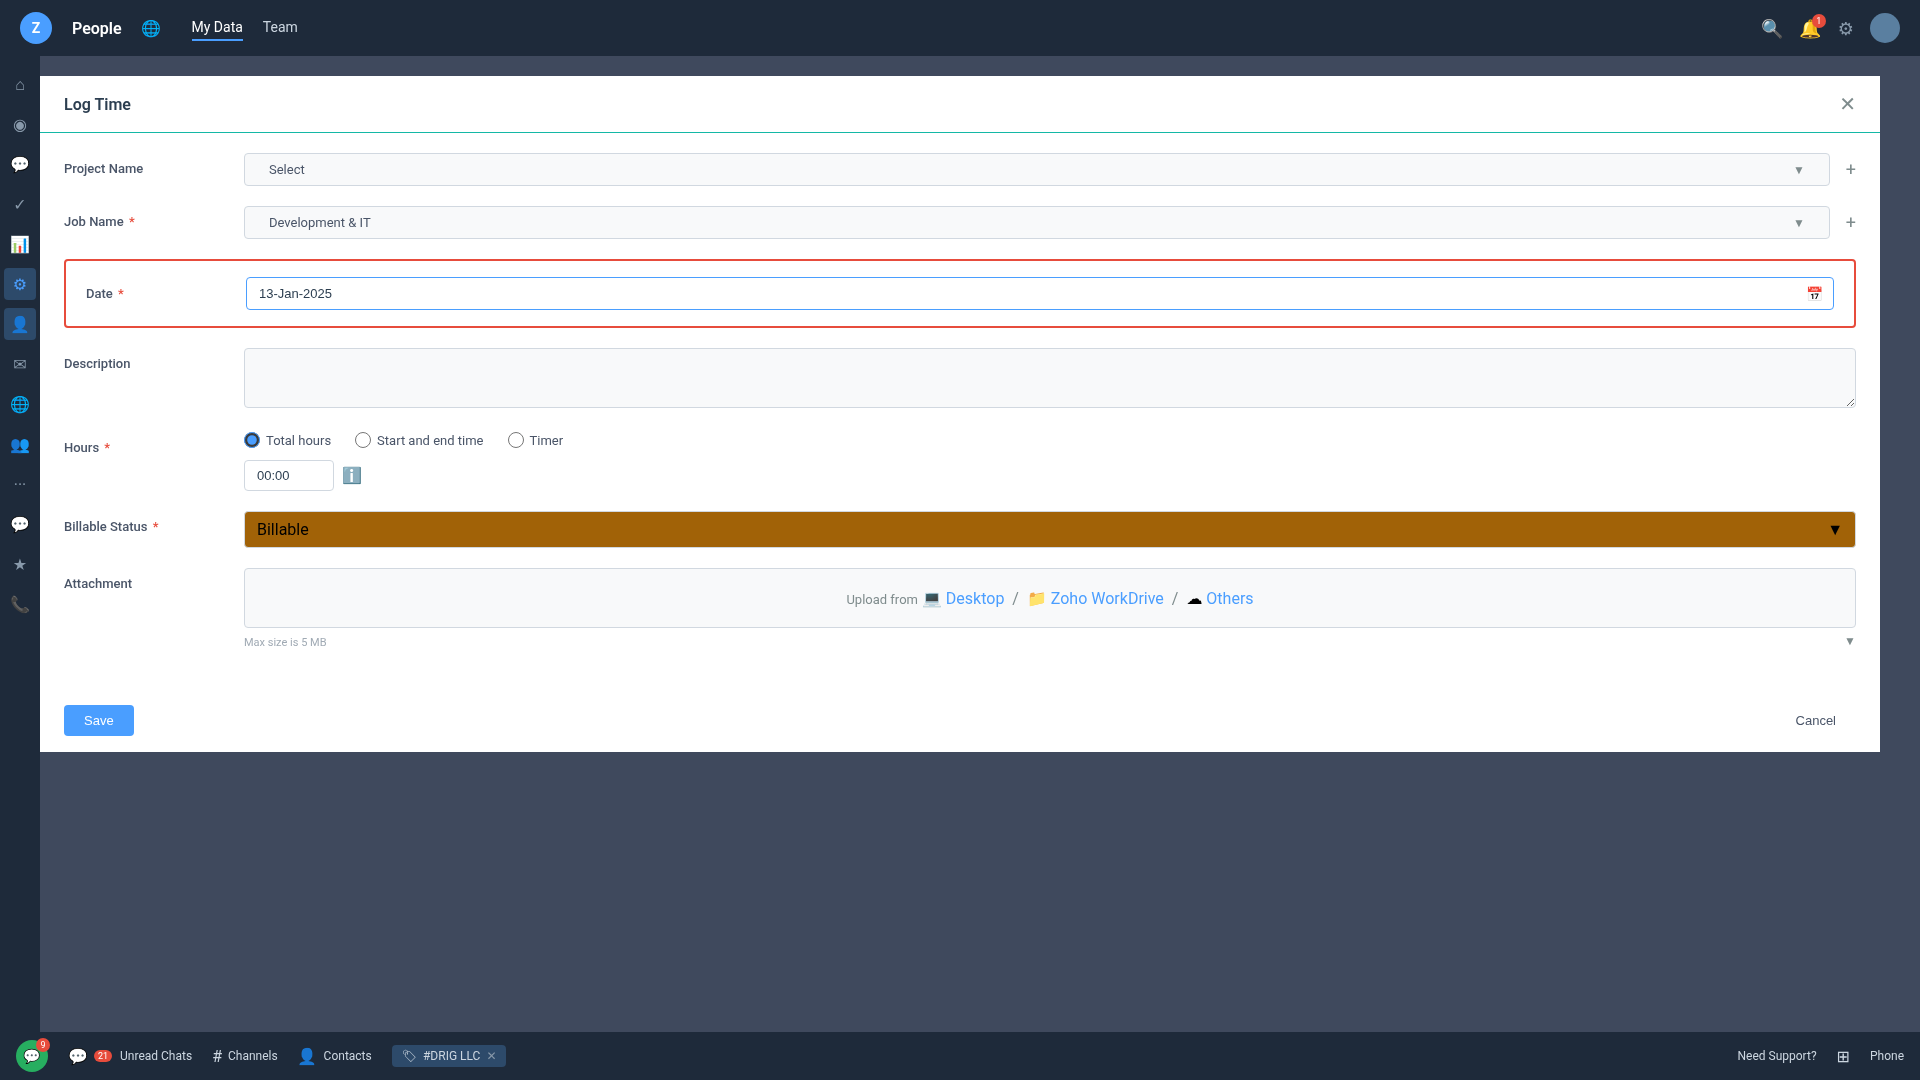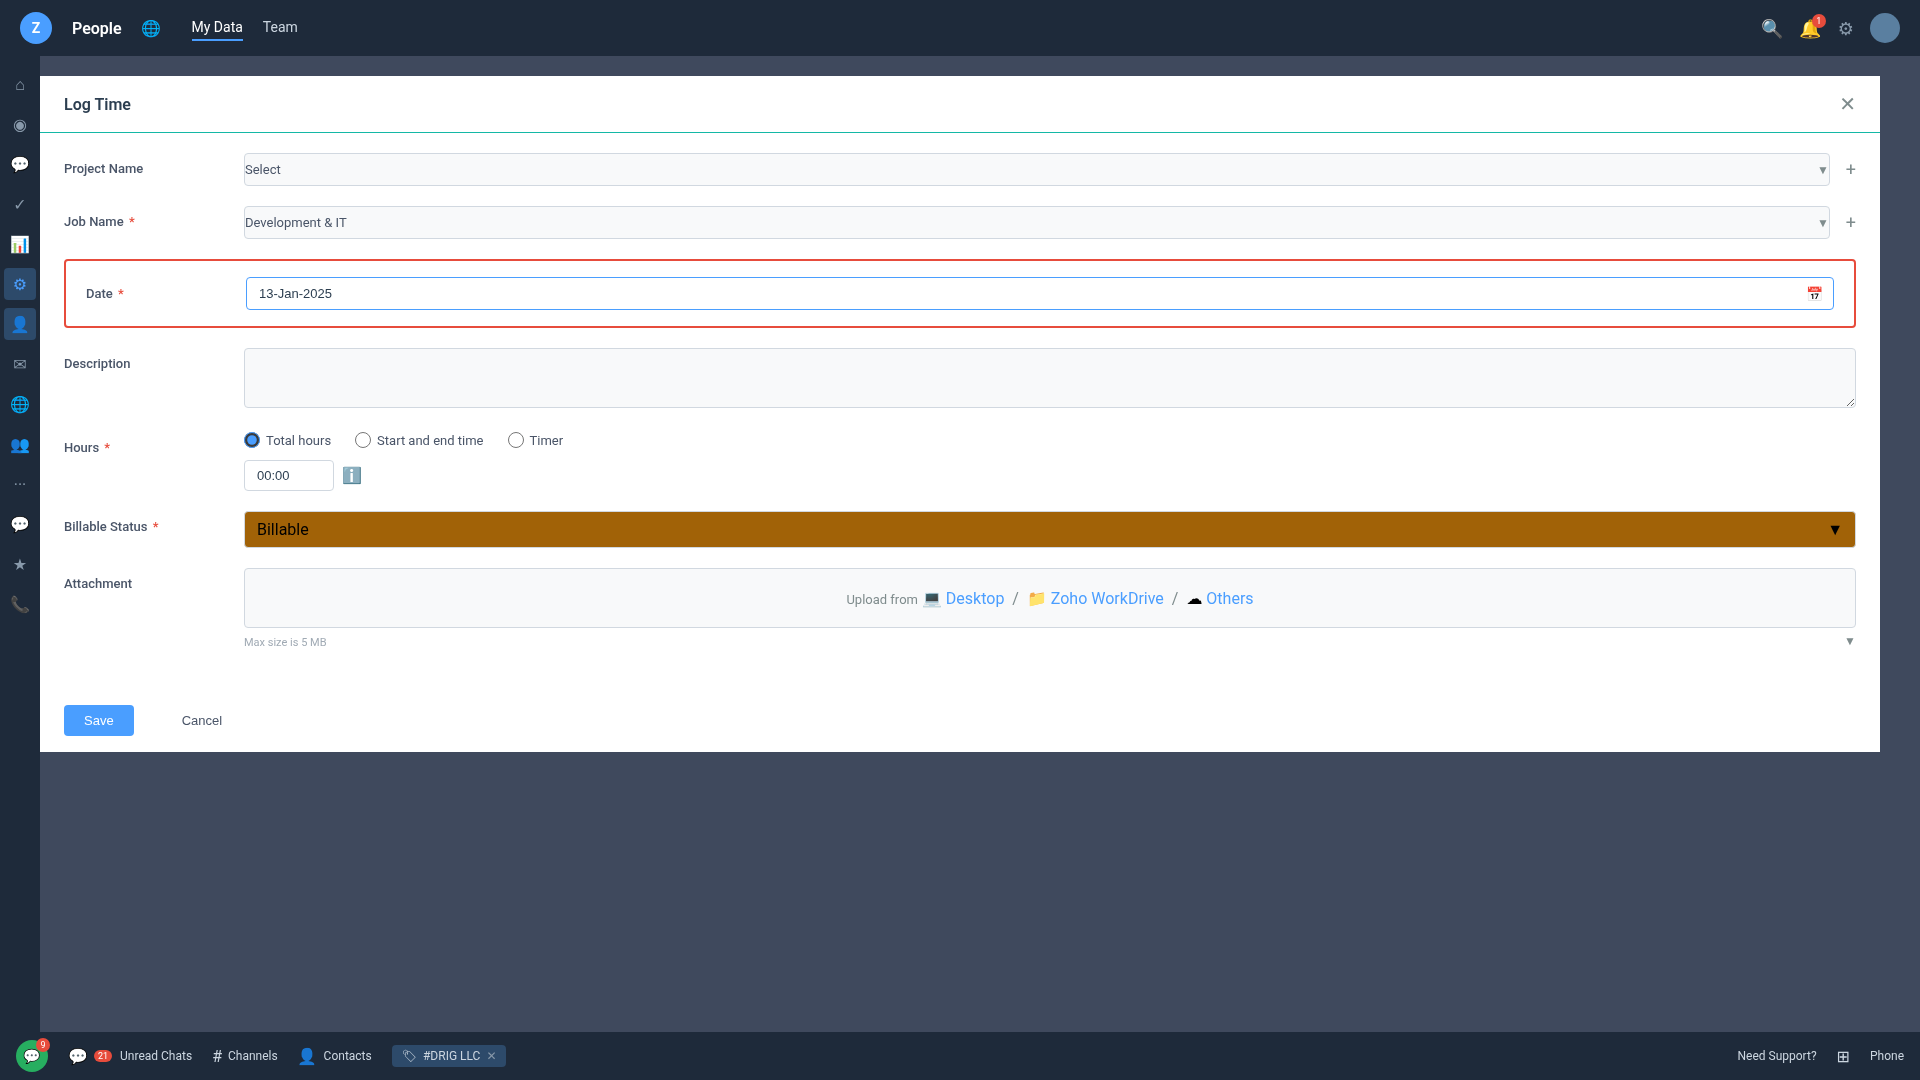--- a/index.html
+++ b/index.html
@@ -222,21 +222,21 @@
     .select-row {
       display: flex;
       align-items: center;
       gap: 8px;
     }
     .select-box {
       flex: 1;
       border: 1px solid #d1d8e0;
       border-radius: 4px;
       background: #f8f9fa;
-      padding: 8px 0;
+      padding: 8px 24px;
       display: flex;
       align-items: center;
       justify-content: space-between;
     }
 
     
     .date-row {
       background: #ffffff;
       border: 2px solid #e74c3c;
       border-radius: 4px;
@@ -371,20 +371,21 @@
       justify-content: flex-end;
       align-items: center;
       margin-top: 4px;
     }
 
     
     .modal-footer {
       padding: 16px 24px;
       display: flex;
       gap: 28px;
+      justify-content: space-between;
     }
     .btn-save {
       background: #4a9eff;
       color: white;
       border: none;
       border-radius: 4px;
       padding: 8px 20px;
       font-size: 13px;
       cursor: pointer;
       font-weight: 500;

